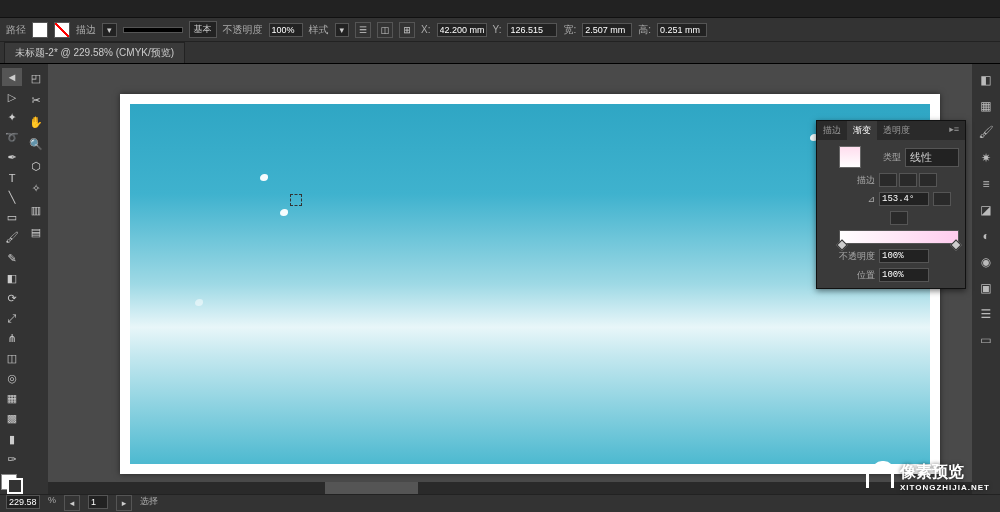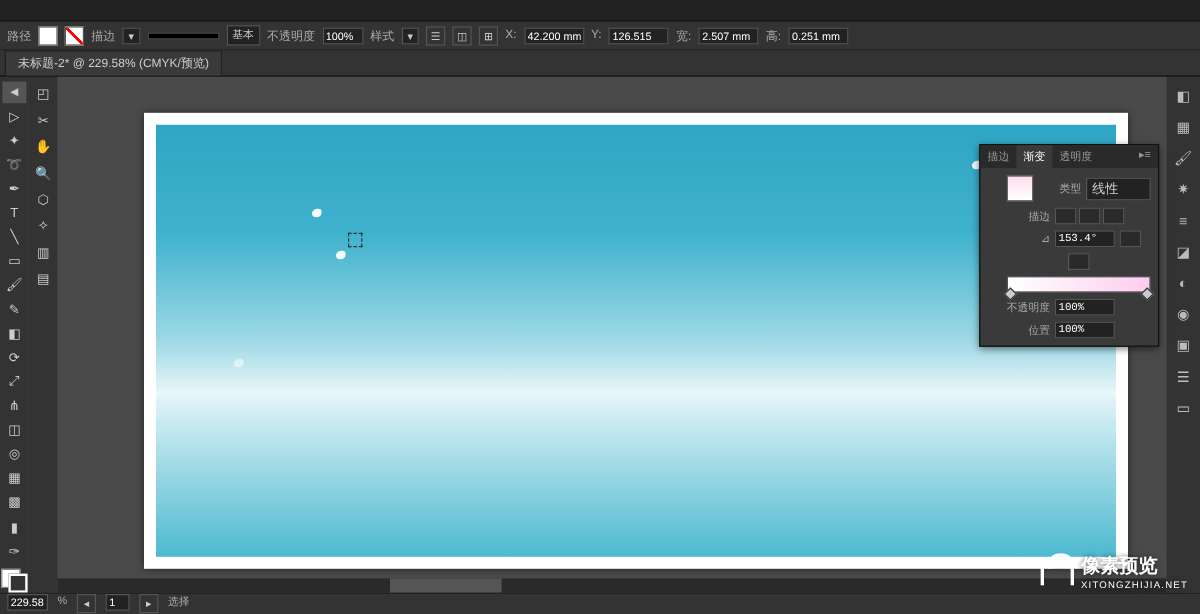--- a/index.html
+++ b/index.html
@@ -208,15 +208,15 @@
   <div class="icon-btn">◂</div>
   <input class="cb-input sm" style="width: 20px;" value="1">
   <div class="icon-btn">▸</div>
   <span>选择</span>
 </div>
 
 <div class="watermark">
   <div class="wm-icon"></div>
   <div>
     <div>像素预览</div>
-    <div style="font-size:8px; font-weight:normal; letter-spacing:1px">XITONGZHIJIA.NET</div>
+    <div style="font-size:8px; font-weight:bold; letter-spacing:1px">XITONGZHIJIA.NET</div>
   </div>
 </div>
 
 </body></html>

